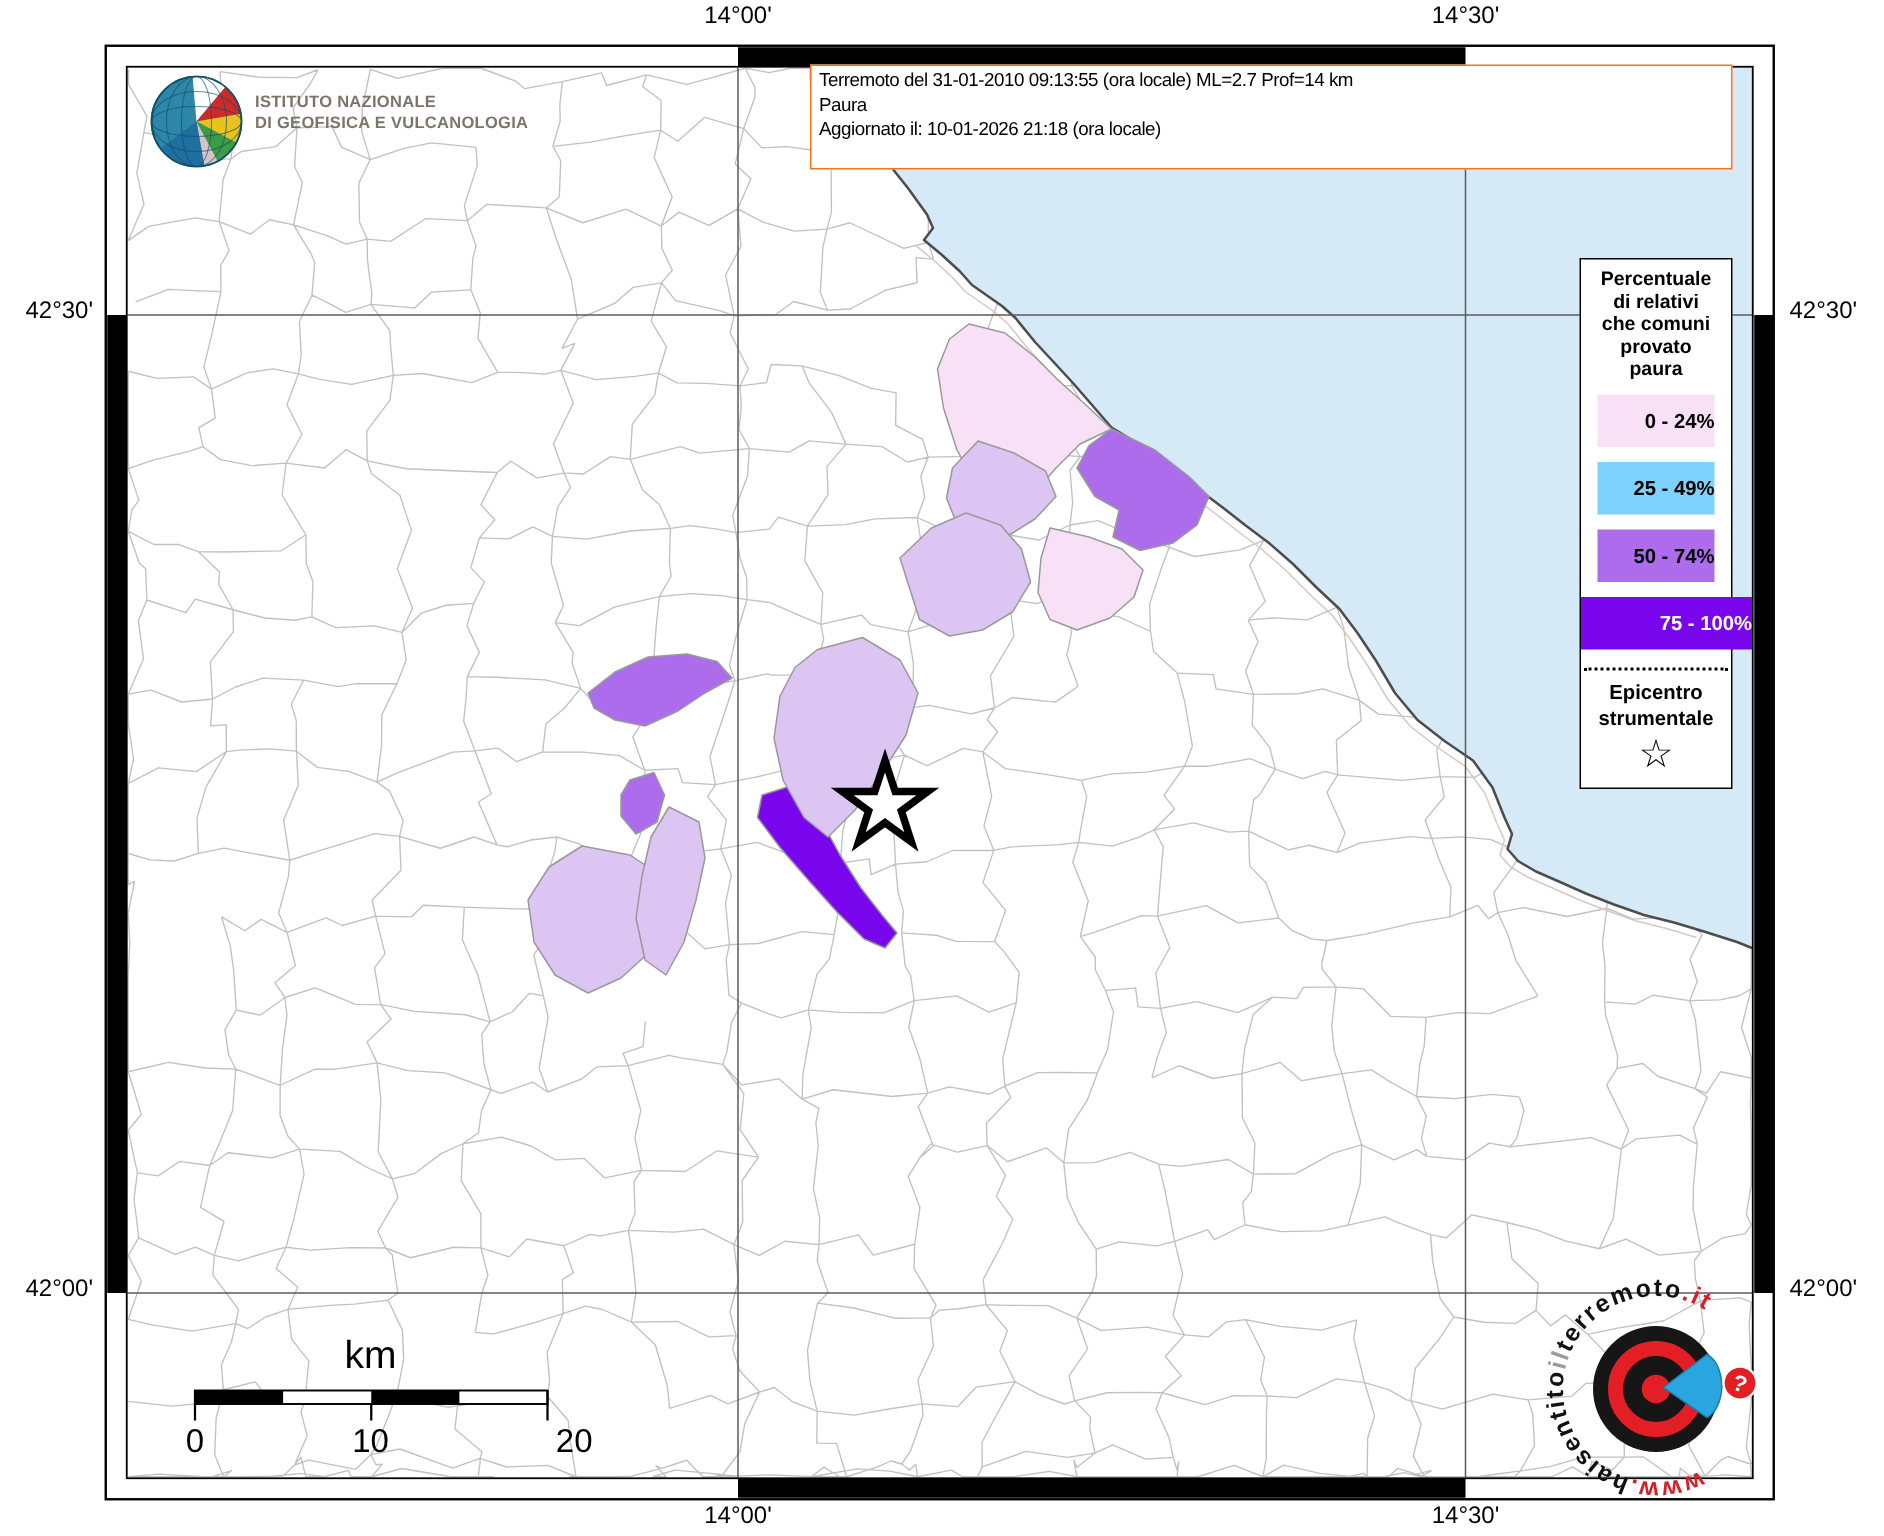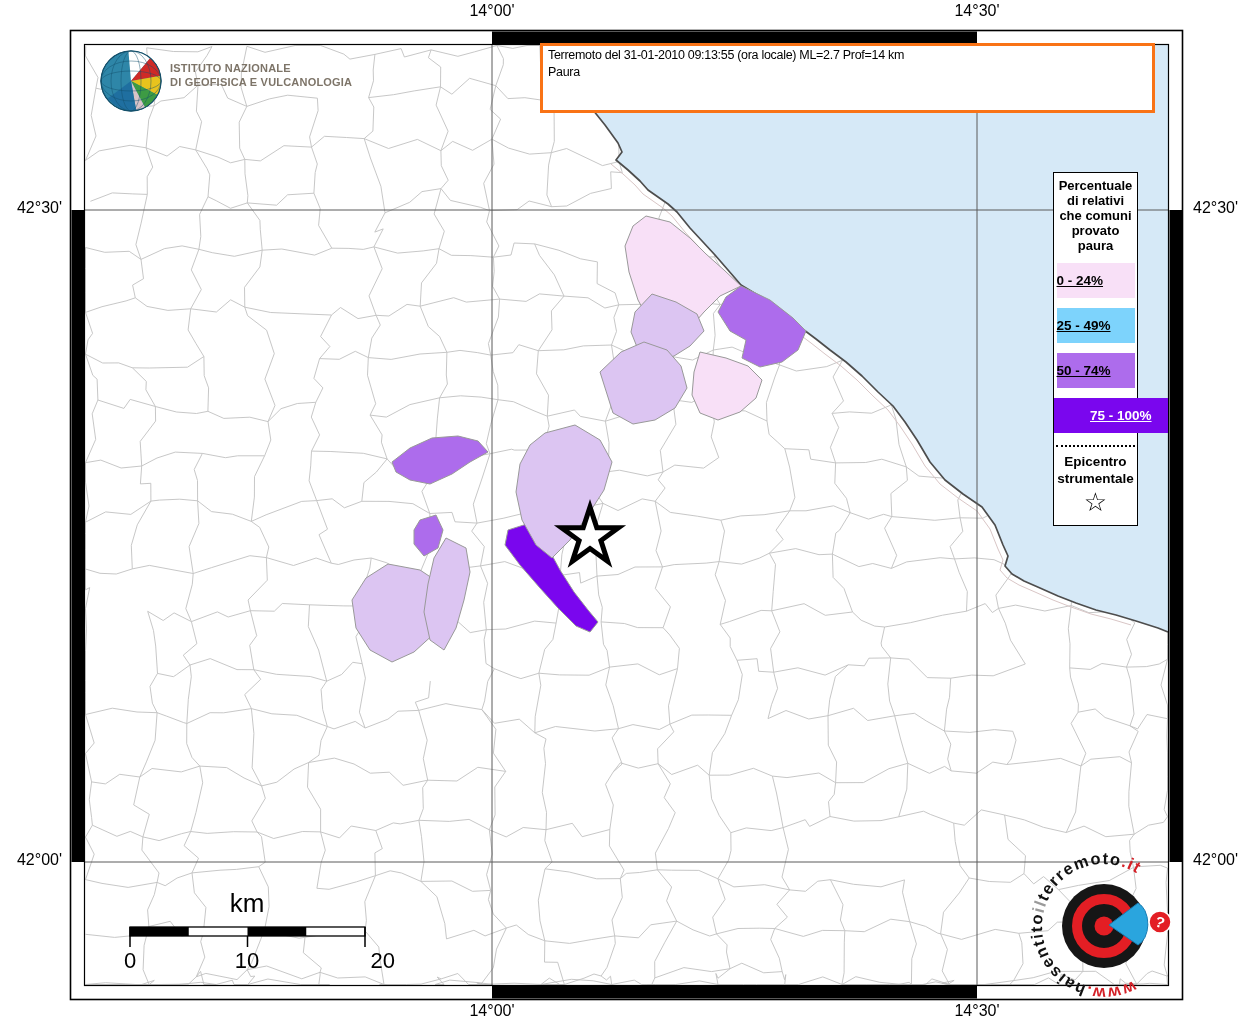--- a/index.html
+++ b/index.html
@@ -7,28 +7,28 @@
          font-family:"Liberation Sans",sans-serif;}
   #map-svg{position:absolute;left:0;top:0;z-index:1;}
   .axis-label{position:absolute;z-index:2;font-size:16px;color:#000;}
   .ax-c{text-align:center;width:120px;}
   .ax-r{text-align:right;width:62px;}
   .ax-l{text-align:left;width:62px;}
   #ingv-text{position:absolute;left:170px;top:62px;z-index:3;color:#7d7468;
              font-size:11px;font-weight:700;line-height:13.5px;letter-spacing:.2px;}
   #ingv-globe{position:absolute;left:96px;top:46px;z-index:3;}
   #title-box{position:absolute;left:540px;top:43px;width:615px;height:70px;z-index:4;
-             background:#fff;border:3px solid #f97316;box-sizing:border-box;
+             background:#fff;border:1px solid #f97316;box-sizing:border-box;
              font-size:12.5px;line-height:16.5px;letter-spacing:-0.3px;padding:1px 5px;
              white-space:nowrap;overflow:hidden;color:#000;}
-  #legend{position:absolute;left:1053px;top:172px;width:85px;z-index:4;background:#fff;
+  #legend{position:absolute;left:1053px;top:172px;width:102px;z-index:4;background:#fff;
           border:1.5px solid #000;box-sizing:border-box;text-align:center;padding:5px 0 8px 0;}
   .lg-title{font-size:13px;font-weight:700;line-height:15px;color:#000;}
   .lg-swatch{width:78px;height:35px;margin:10px auto 0 auto;font-size:13.5px;font-weight:700;
-             line-height:35px;text-align:left;text-decoration:underline;}
+             line-height:35px;text-align:right;}
   .lg-sep{border-top:2px dotted #000;margin:12px 2px 6px 2px;}
   .lg-epi{font-size:13.5px;font-weight:700;line-height:17px;color:#000;}
   .lg-star{font-size:26px;line-height:30px;color:#000;}
   #site-logo{position:absolute;left:1012px;top:832px;z-index:3;}
   .sb-label{position:absolute;z-index:2;text-align:center;color:#000;}
 </style>
 </head>
 <body>
 
 <div id="stage">
@@ -97,20 +97,21 @@
     <circle cx="35" cy="35" r="30" fill="none" stroke="#14506b" stroke-width="1.1"></circle>
   </svg>
   <div id="ingv-text">
     <div>ISTITUTO NAZIONALE</div>
     <div>DI GEOFISICA E VULCANOLOGIA</div>
   </div>
 
   <div id="title-box">
     <div>Terremoto del 31-01-2010 09:13:55 (ora locale) ML=2.7 Prof=14 km</div>
     <div>Paura</div>
+    <div>Aggiornato il: 10-01-2026 21:18 (ora locale)</div>
   </div>
 
   <div id="legend">
     <div class="lg-title">Percentuale</div>
     <div class="lg-title">di relativi</div>
     <div class="lg-title">che comuni</div>
     <div class="lg-title">provato</div>
     <div class="lg-title">paura</div>
     <div class="lg-swatch" style="background: rgb(248, 224, 247); color: rgb(0, 0, 0);"><span>0 - 24%</span></div>
     <div class="lg-swatch" style="background: #7dd3fc; color: rgb(0, 0, 0);"><span>25 - 49%</span></div>

